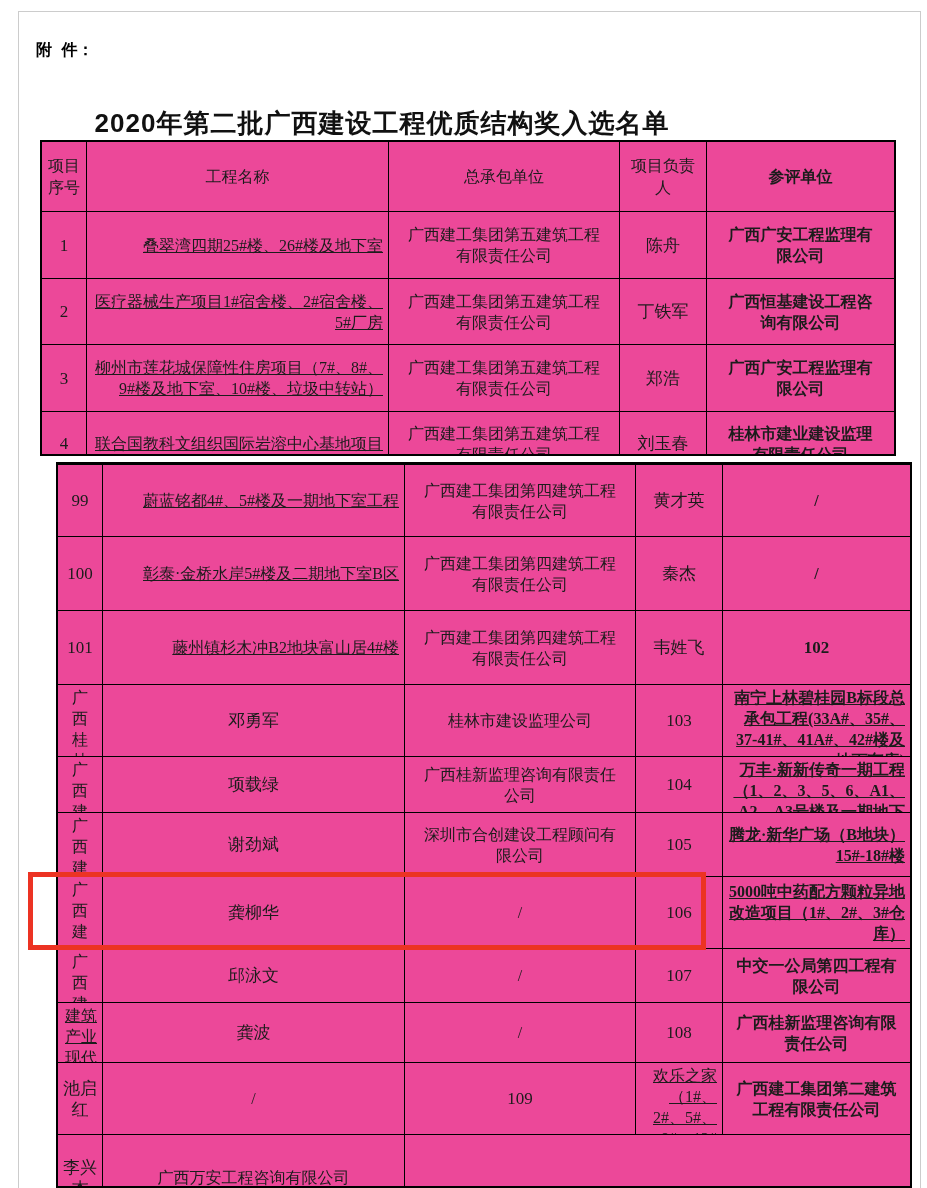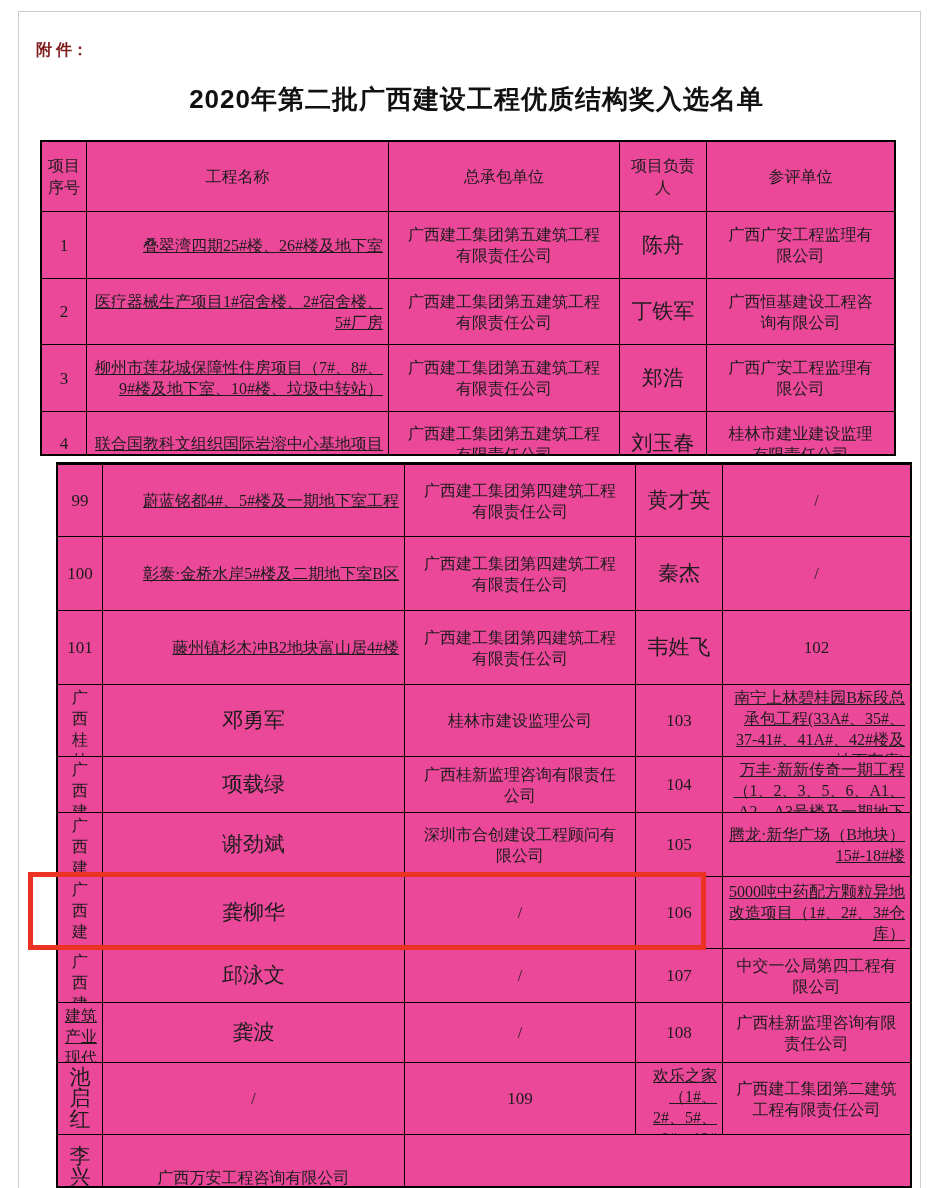--- a/index.html
+++ b/index.html
@@ -15,30 +15,30 @@
     position: absolute;
     left: 18px; top: 11px; width: 903px; height: 1190px;
     border: 1px solid #cccccc;
     border-bottom: none;
     box-sizing: border-box;
     pointer-events: none;
   }
   .attachment {
     position: absolute;
     left: 36px; top: 40px;
-    font-family: Liberation Serif, serif;
+    font-family: Liberation Mono, monospace;
     font-weight: bold;
     font-size: 16px;
-    color: #7f1d1d;
+    color: #000000;
   }
   .title {
     position: absolute;
-    left: 0; top: 82px; width: 764px;
+    left: 0; top: 106px; width: 764px;
     margin: 0;
-    text-align: right;
+    text-align: center;
     font-family: "Liberation Sans", "DejaVu Sans", sans-serif;
     font-weight: bold;
     font-size: 26px;
     letter-spacing: 1px;
     color: #111111;
   }
   .grid-table {
     position: absolute;
     left: 40px;
     width: 856px;
@@ -68,27 +68,27 @@
     display: flex;
     flex-direction: column;
     justify-content: center;
     justify-content: safe center;
     overflow: hidden;
     padding: 2px 5px;
     font-size: 16px;
     line-height: 21px;
     text-align: center;
   }
-  .cell:nth-child(5n) { border-right: none; }
+  .cell:nth-child(5n) { border-right: none; font-weight: bold; }
   .cell.hc { font-size: 16px; line-height: 22px; }
   .cell.num { font-size: 17px; }
   .cell.left { text-align: right; text-decoration: underline; }
   .cell.contractor { padding: 2px 12px; text-align: center; }
   .cell.participant { padding: 2px 14px; }
-  .cell.leader { font-size: 21px; }
+  .cell.leader { font-size: 17px; }
   .highlight-box {
     position: absolute;
     left: 28px; top: 872px;
     width: 678px; height: 78px;
     border: 5px solid #ec3323;
     box-sizing: border-box;
     z-index: 5;
     pointer-events: none;
   }
 </style>

